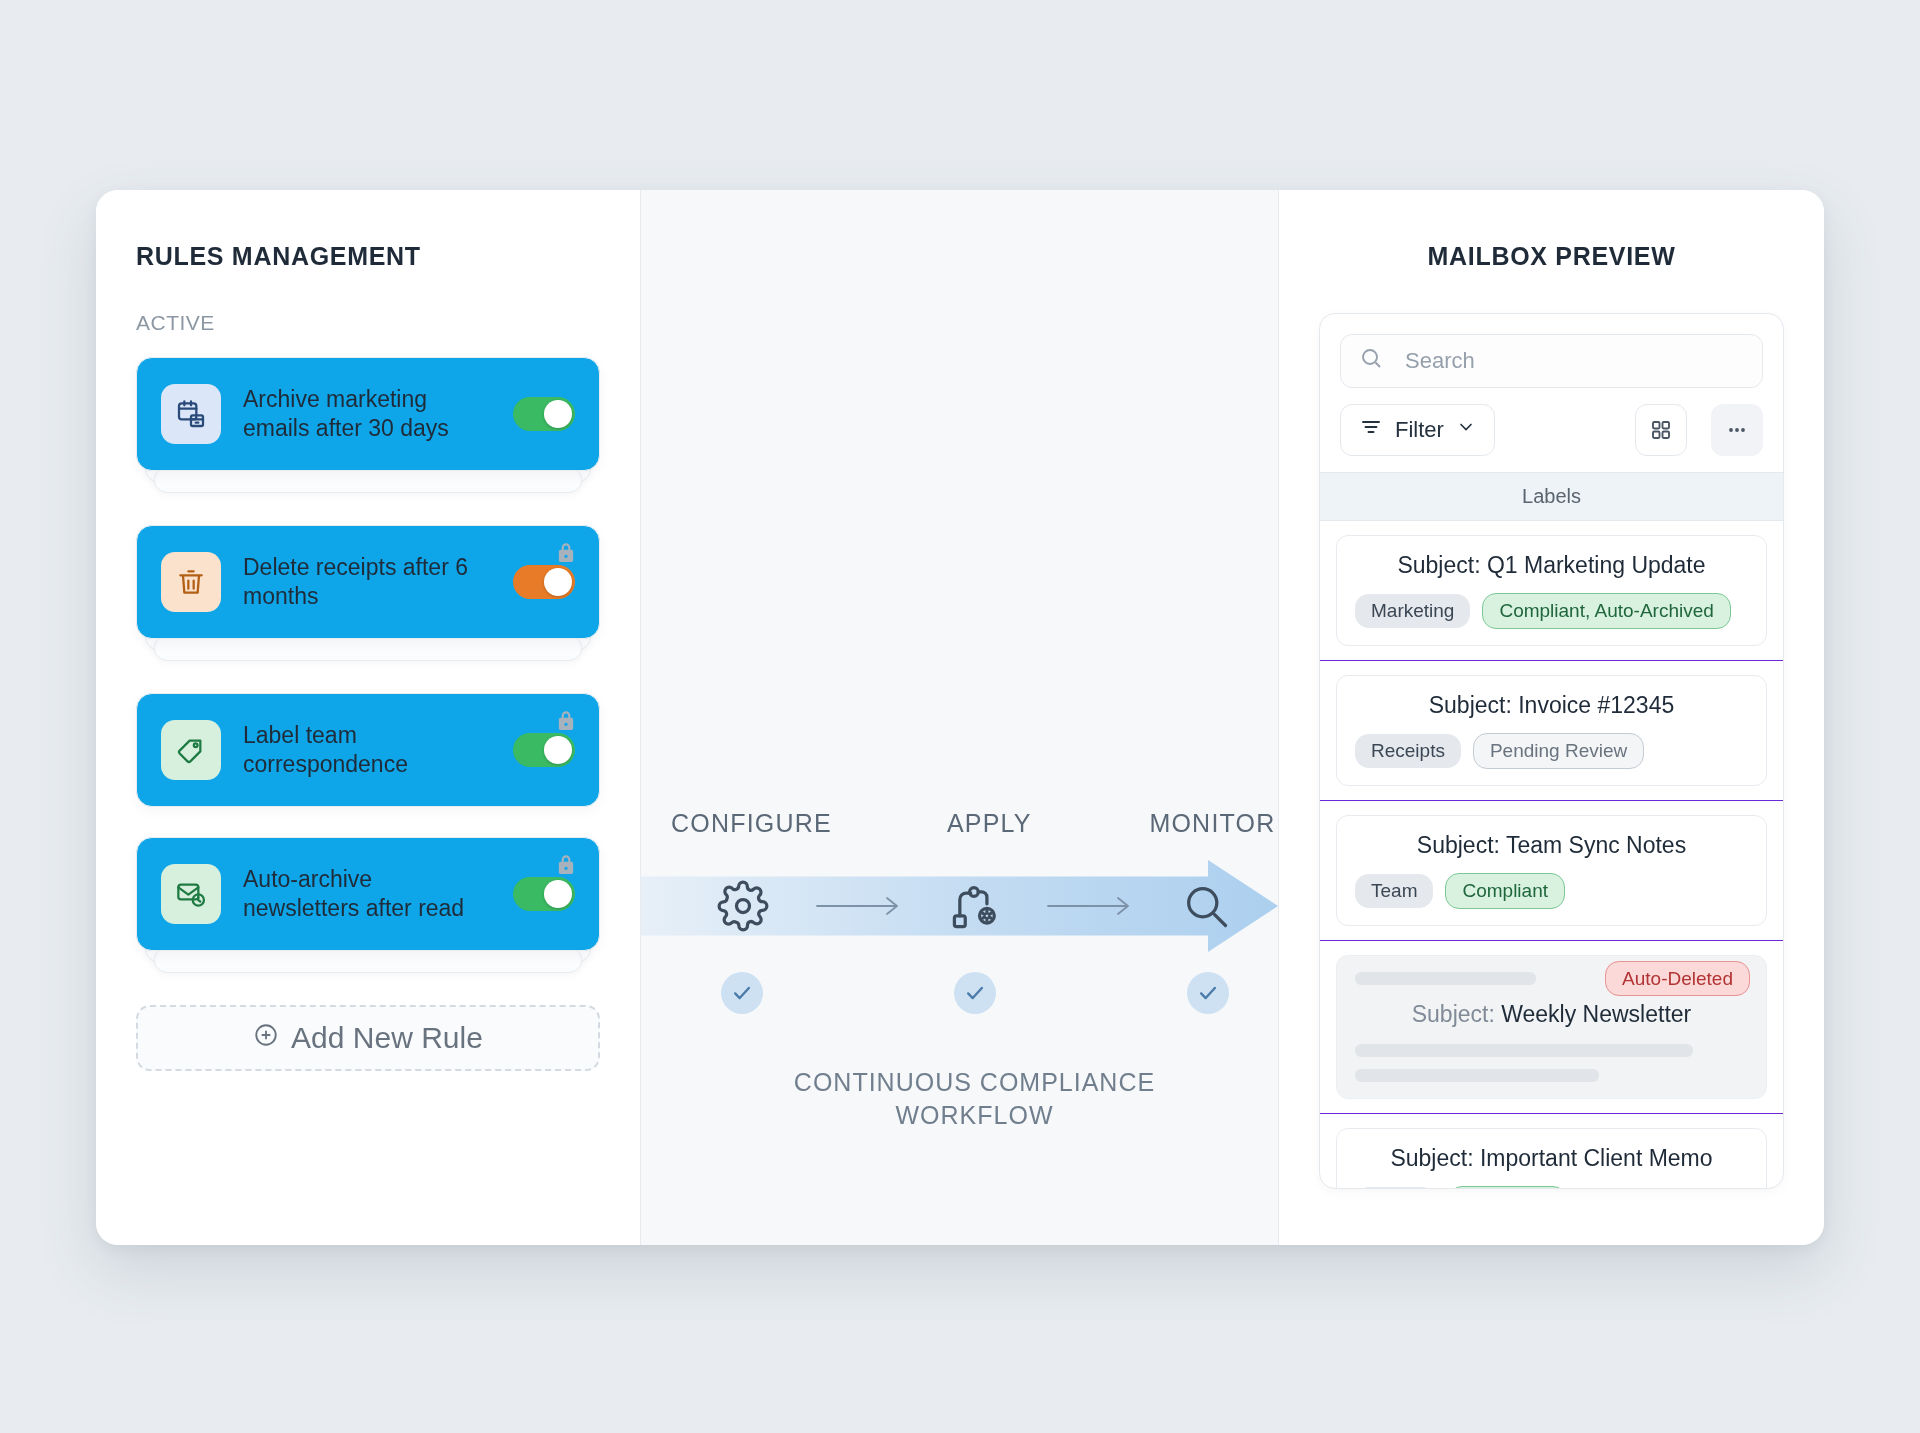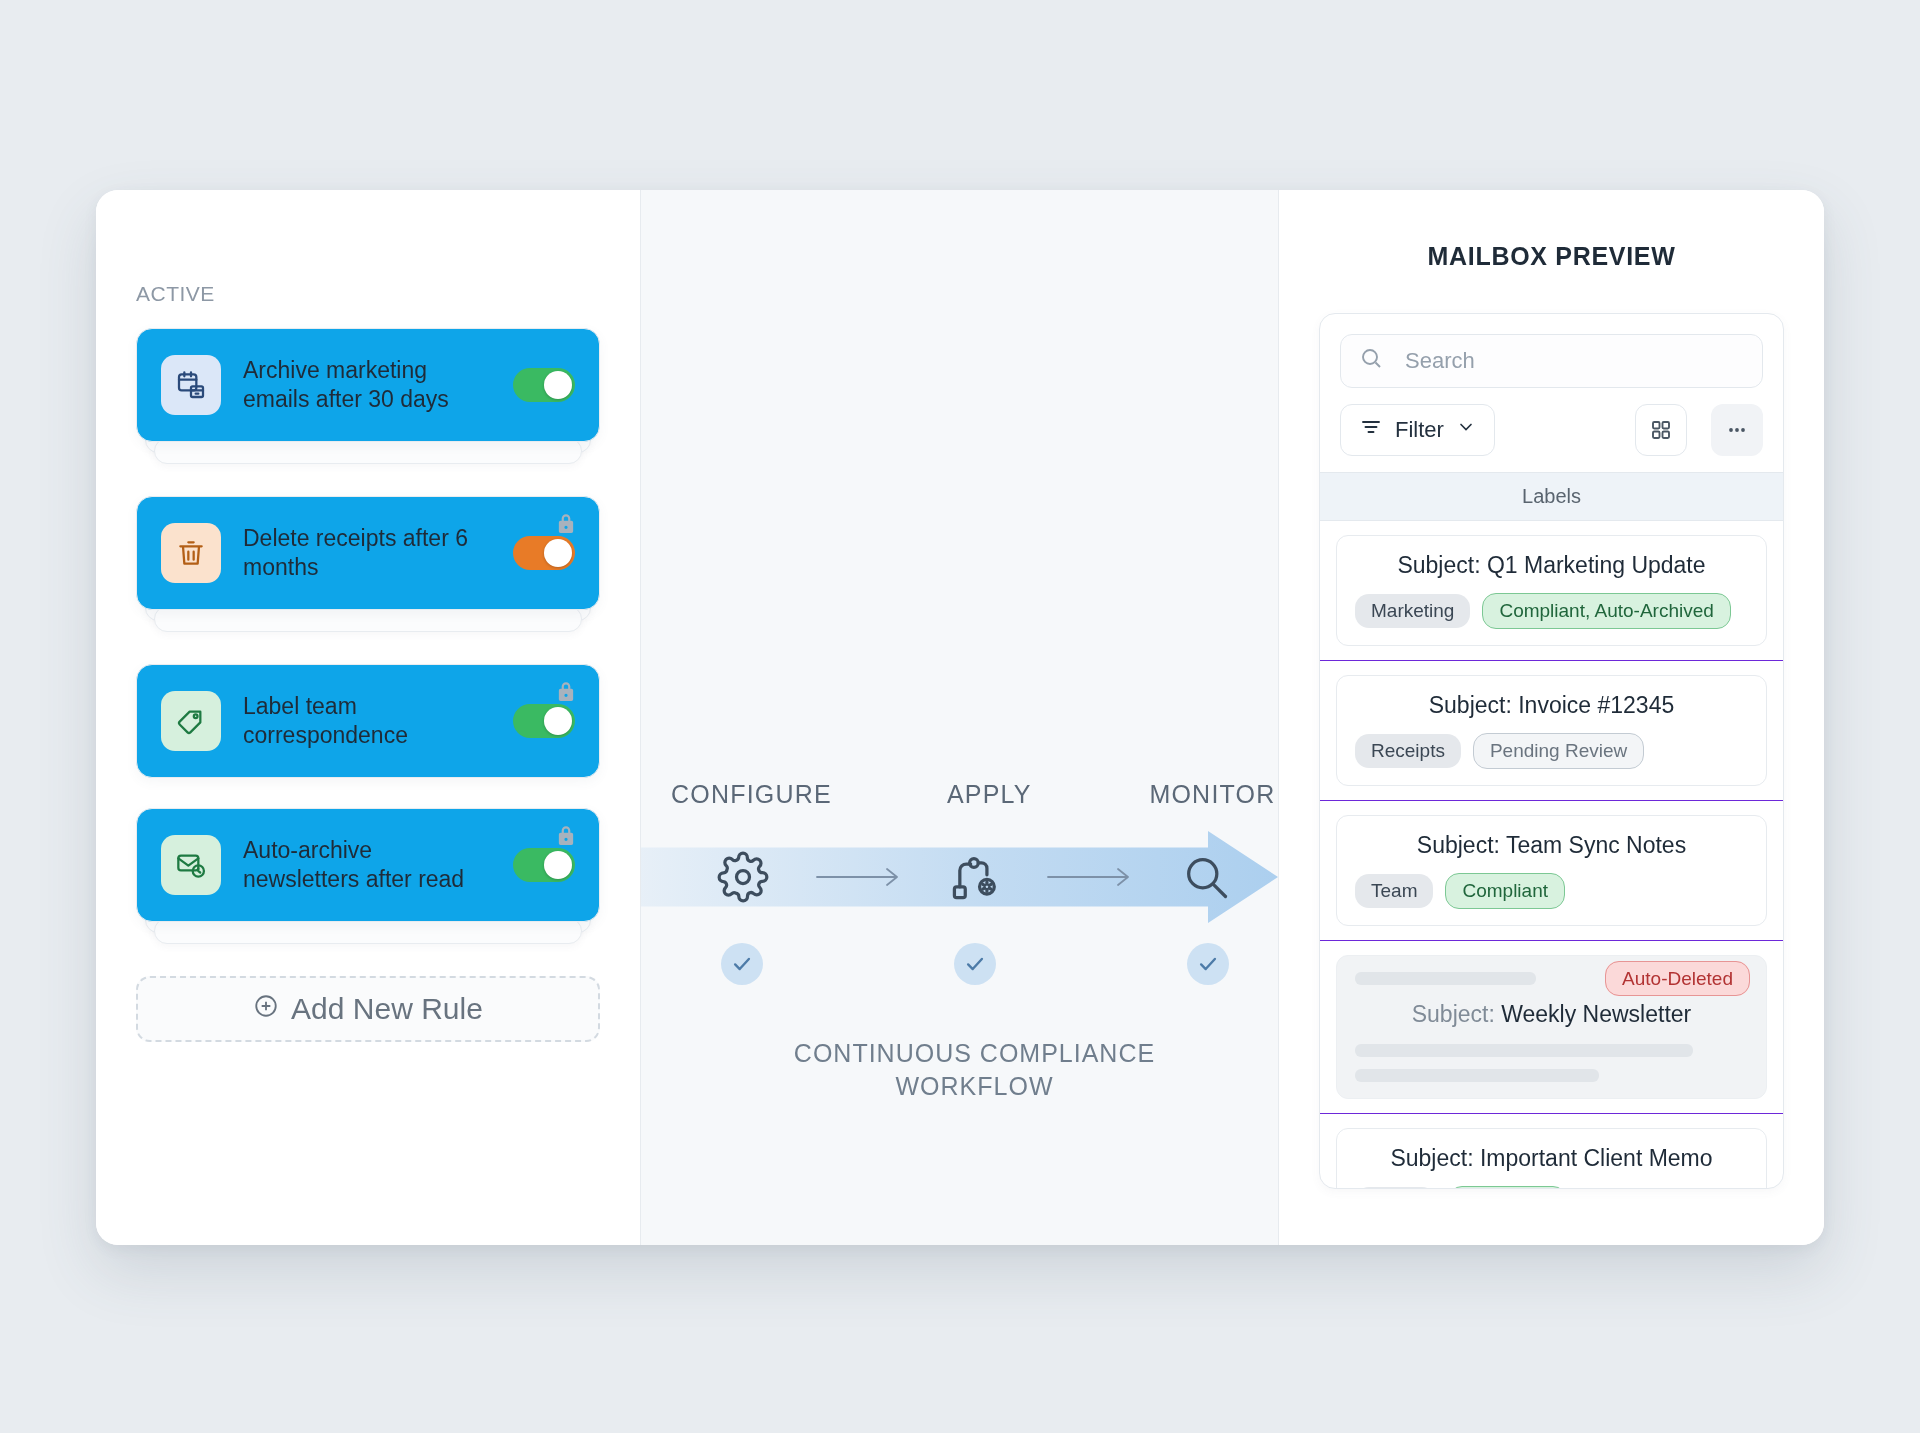--- a/index.html
+++ b/index.html
@@ -153,21 +153,21 @@
     gap: 12px;
     color: #68737f;
     font-size: 30px;
     cursor: pointer;
   }
 
   
   #workflow-inner {
     position: absolute;
     left: 0; right: 0;
-    top: 590px;
+    top: 619px;
   }
 
   #wf-steps-labels {
     display: flex;
     justify-content: center;
     gap: 92px;
     margin-bottom: 22px;
     padding-left: 30px;
   }
   .wf-step-label {
@@ -357,20 +357,21 @@
     position: absolute;
     top: 12px; right: 16px;
   }
 </style>
 </head>
 <body>
 
 <div id="app-window">
 
   <div class="panel" id="rules-panel">
+    <div class="panel-title">RULES MANAGEMENT</div>
     <div class="section-label">ACTIVE</div>
     <div id="rules-list">
         <div class="rule-stack has-stack">
           <div class="stack-layer l1"></div>
           <div class="stack-layer l2"></div>
           <div class="rule-card">
             <div class="rule-icon blue">
               <svg width="32" height="32" viewBox="0 0 24 24" fill="none" stroke="currentColor" stroke-width="1.7" stroke-linecap="round" stroke-linejoin="round">
                 <rect x="3" y="4" width="13" height="12" rx="2"></rect>
                 <path d="M3 8h13M7 2.5v3M12 2.5v3"></path>

